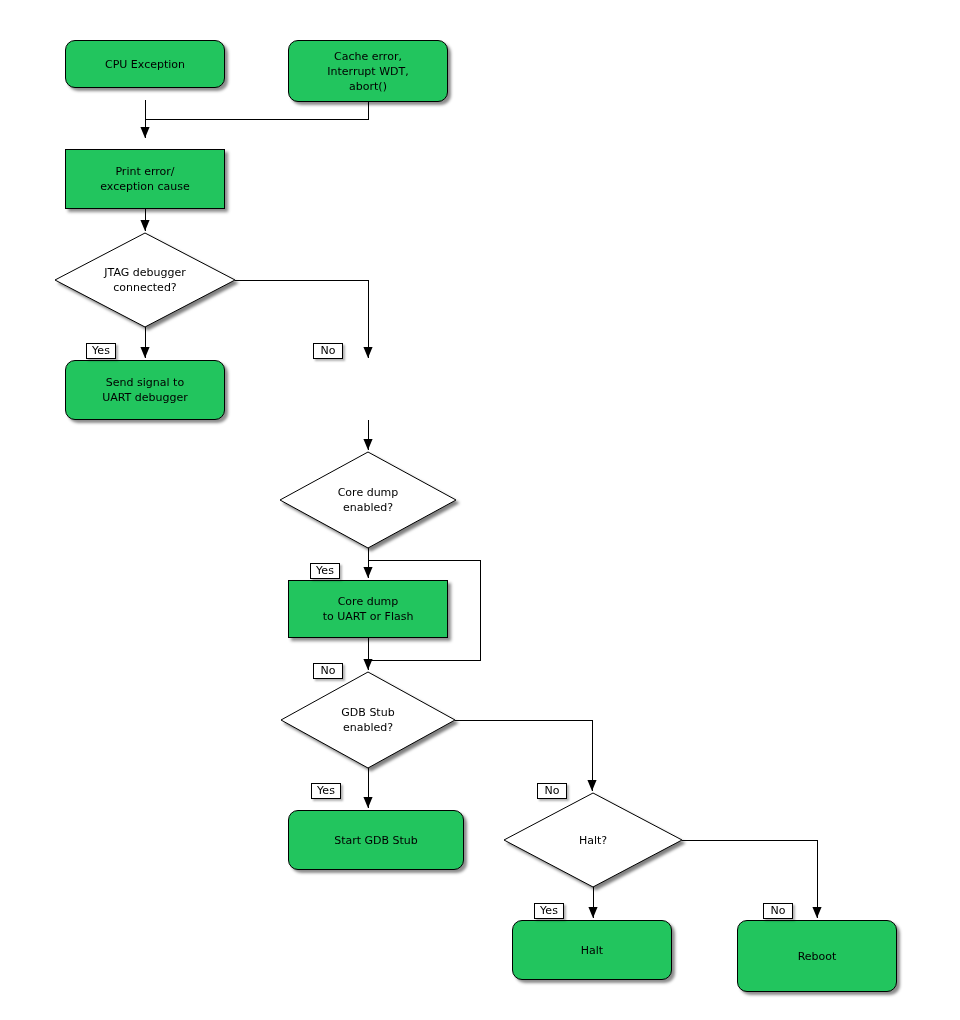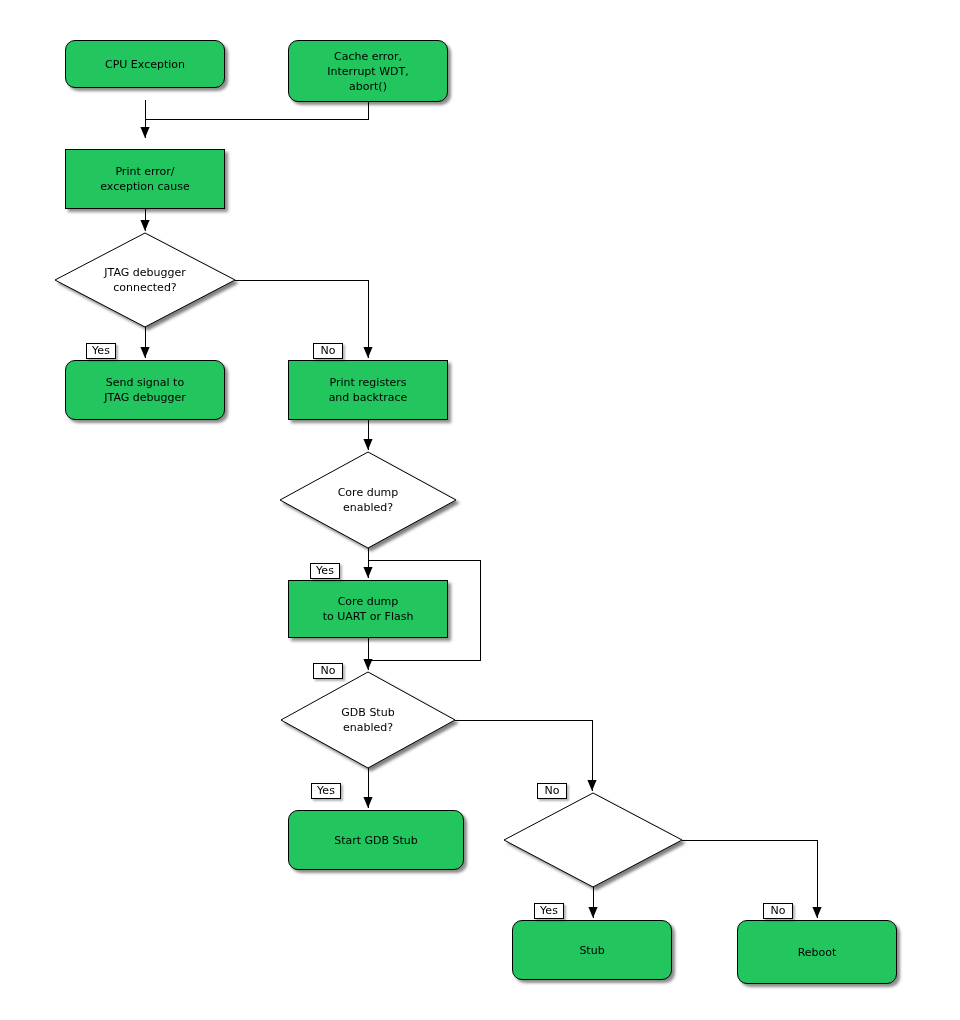--- a/index.html
+++ b/index.html
@@ -123,57 +123,56 @@
 abort()</span>
   </div>
 
   <div class="node" style="left:65px;top:149px;width:160px;height:60px">
     <span class="node-label">Print error/
 exception cause</span>
   </div>
 
   <div class="node rounded" style="left:65px;top:360px;width:160px;height:60px">
     <span class="node-label">Send signal to
-JTAG debugger</span>
+UART debugger</span>
   </div>
 
-  <div class="node" style="left:288px;top:360px;width:160px;height:60px">
-    <span class="node-label">Print registers
-and backtrace</span>
-  </div>
 
   <div class="node" style="left:288px;top:580px;width:160px;height:58px">
     <span class="node-label">Core dump
 to UART or Flash</span>
   </div>
 
   <div class="node rounded" style="left:288px;top:810px;width:176px;height:60px">
     <span class="node-label">Start GDB Stub</span>
   </div>
 
   <div class="node rounded" style="left:512px;top:920px;width:160px;height:60px">
-    <span class="node-label">Stub</span>
+    <span class="node-label">Halt</span>
   </div>
 
-  <div class="node rounded" style="left:737px;top:920px;width:160px;height:64px">
+  <div class="node rounded" style="left:737px;top:920px;width:160px;height:72px">
     <span class="node-label">Reboot</span>
   </div>
 
   <div class="diamond-label" style="left:70px;top:256px;width:150px;height:48px">
     <span class="diamond-label-text">JTAG debugger
 connected?</span>
   </div>
   <div class="diamond-label" style="left:293px;top:476px;width:150px;height:48px">
     <span class="diamond-label-text">Core dump
 enabled?</span>
   </div>
   <div class="diamond-label" style="left:293px;top:696px;width:150px;height:48px">
     <span class="diamond-label-text">GDB Stub
 enabled?</span>
   </div>
+  <div class="diamond-label" style="left:518px;top:816px;width:150px;height:48px">
+    <span class="diamond-label-text">Halt?</span>
+  </div>
 
   <div class="branch" style="left:86px;top:343px">Yes</div>
   <div class="branch" style="left:313px;top:343px">No</div>
   <div class="branch" style="left:310px;top:563px">Yes</div>
   <div class="branch" style="left:313px;top:663px">No</div>
   <div class="branch" style="left:311px;top:783px">Yes</div>
   <div class="branch" style="left:537px;top:783px">No</div>
   <div class="branch" style="left:534px;top:903px">Yes</div>
   <div class="branch" style="left:763px;top:903px">No</div>
 

